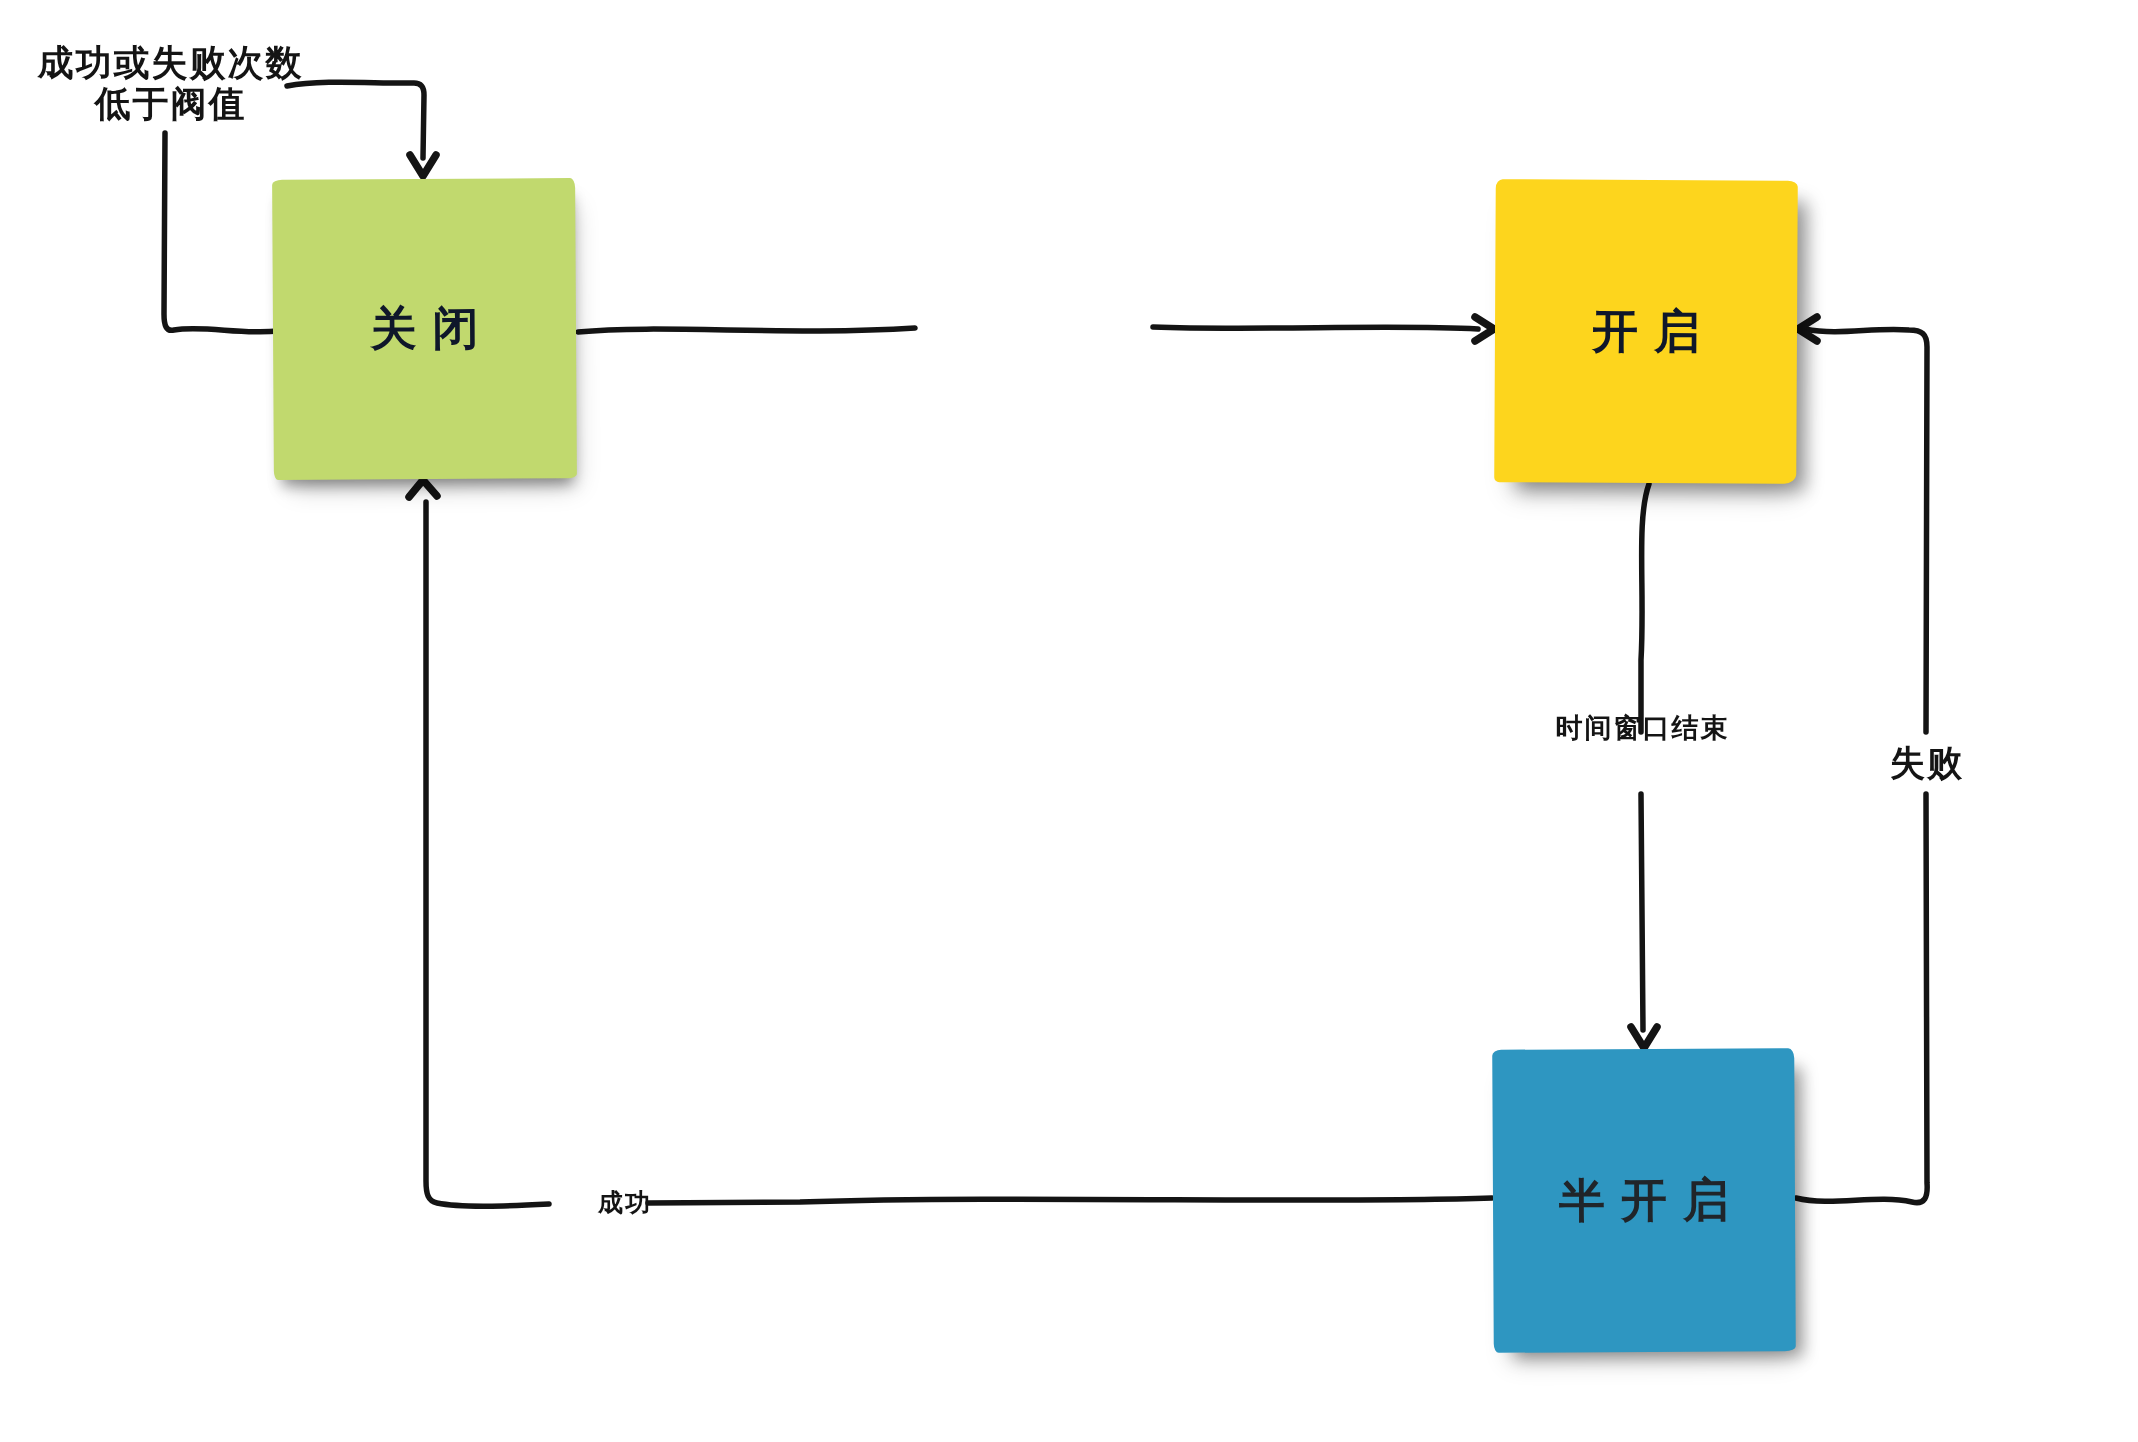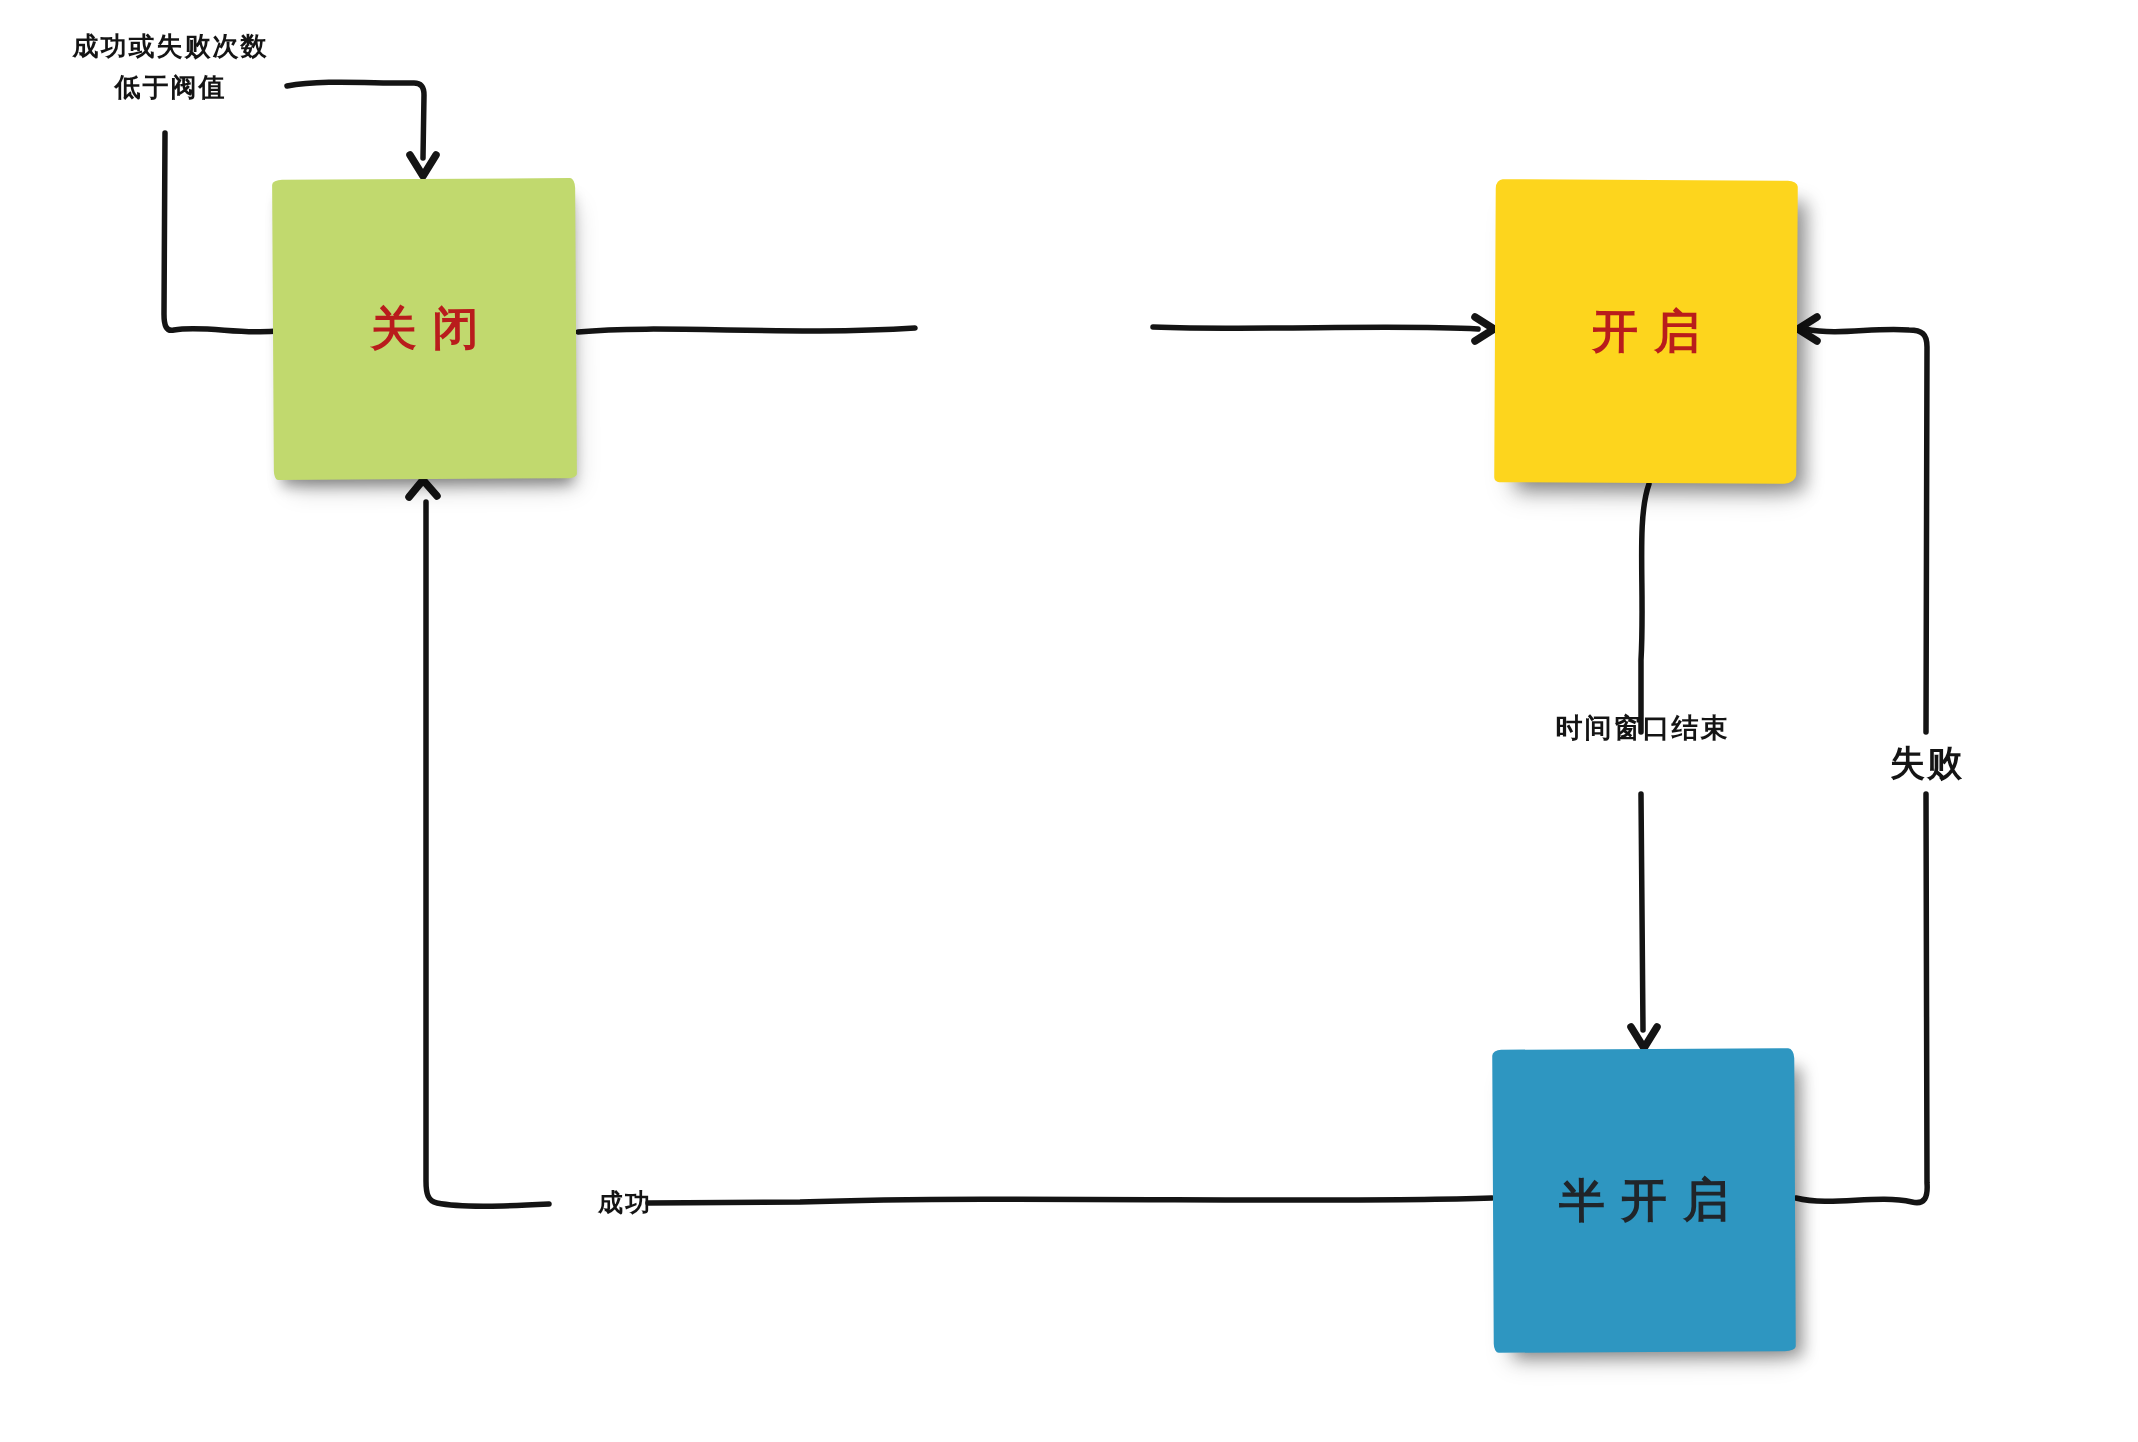--- a/index.html
+++ b/index.html
@@ -37,21 +37,21 @@
     position: absolute;
     display: flex;
     align-items: center;
     justify-content: center;
   }
   .node .node-label {
     font-size: 46px;
     font-weight: 700;
     letter-spacing: 16px;
     text-indent: 16px;
-    color: #b91c1c;
+    color: #0f172a;
     white-space: nowrap;
   }
   .node-closed {
     left: 273px; top: 179px; width: 303px; height: 300px;
     background: #c1d96e;
     transform: rotate(-0.35deg);
     border-radius: 10px 5px 9px 4px / 5px 10px 4px 9px;
     box-shadow: 2px 12px 14px -6px rgba(0,0,0,0.38), 8px 18px 26px -10px rgba(0,0,0,0.22);
   }
   .node-open {
@@ -72,22 +72,22 @@
     color: #20252a;
   }
   .edge-label {
     position: absolute;
     text-align: center;
     white-space: pre-line;
     font-weight: 700;
     color: #141414;
   }
   .lbl-self-loop {
-    left: 28px; top: 26px; width: 285px;
-    font-size: 26px; line-height: 41px; letter-spacing: 2px;
+    left: 28px; top: 42px; width: 285px;
+    font-size: 36px; line-height: 41px; letter-spacing: 2px;
   }
   .lbl-fail-threshold {
     left: 886px; top: 293px; width: 300px;
     font-size: 27px; line-height: 38px; letter-spacing: 2px;
   }
   .lbl-window-end {
     left: 1520px; top: 711px; width: 245px;
     font-size: 27px; line-height: 33px; letter-spacing: 2px;
   }
   .lbl-fail {

